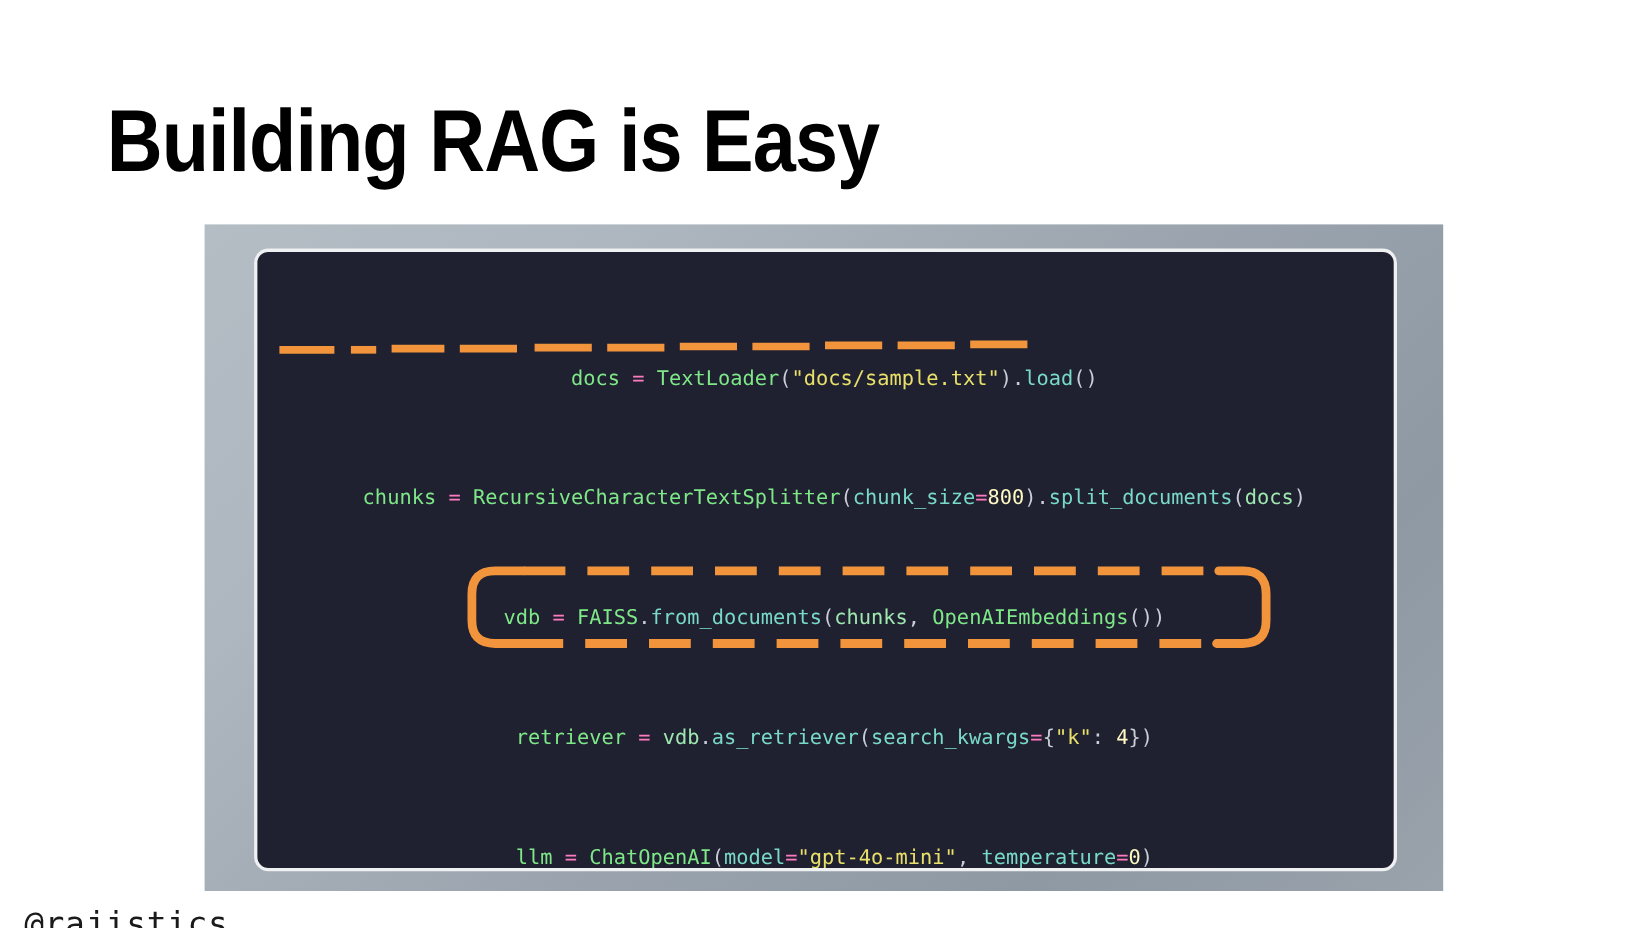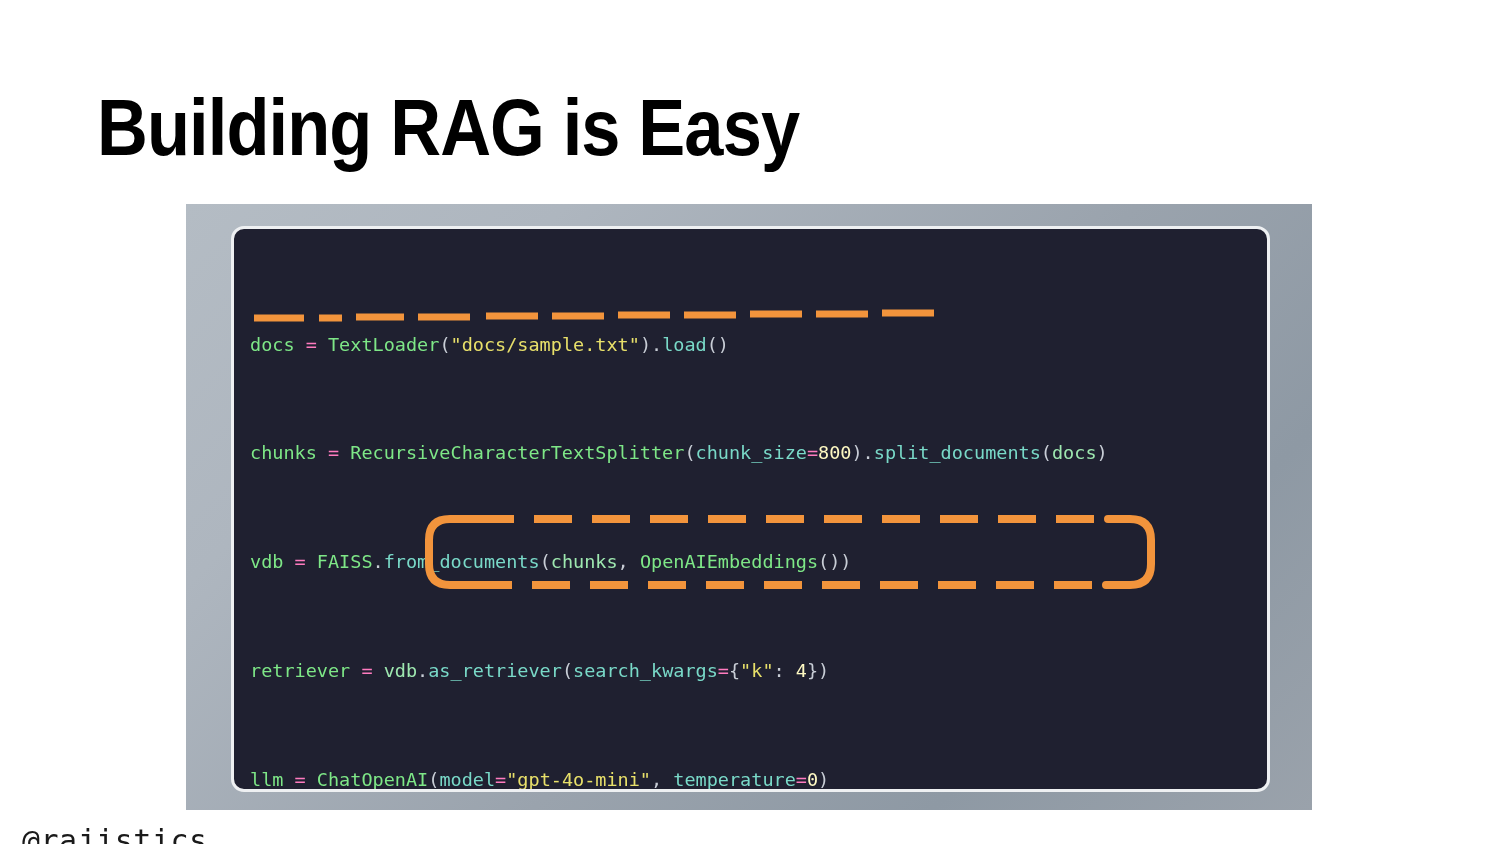--- a/index.html
+++ b/index.html
@@ -46,20 +46,21 @@
     position: absolute;
     left: 45px;
     top: 22px;
     width: 1039px;
     height: 566px;
     background: #1f2030;
     border: 3px solid #eef0f2;
     border-radius: 13px;
     box-sizing: border-box;
     overflow: hidden;
+    text-align: center;
   }
 
   .code-body {
     position: absolute;
     left: 16px;
     top: 20px;
     right: 0;
     font-family: "DejaVu Sans Mono", "Liberation Mono", monospace;
     font-size: 18.5px;
     line-height: 27.2px;

